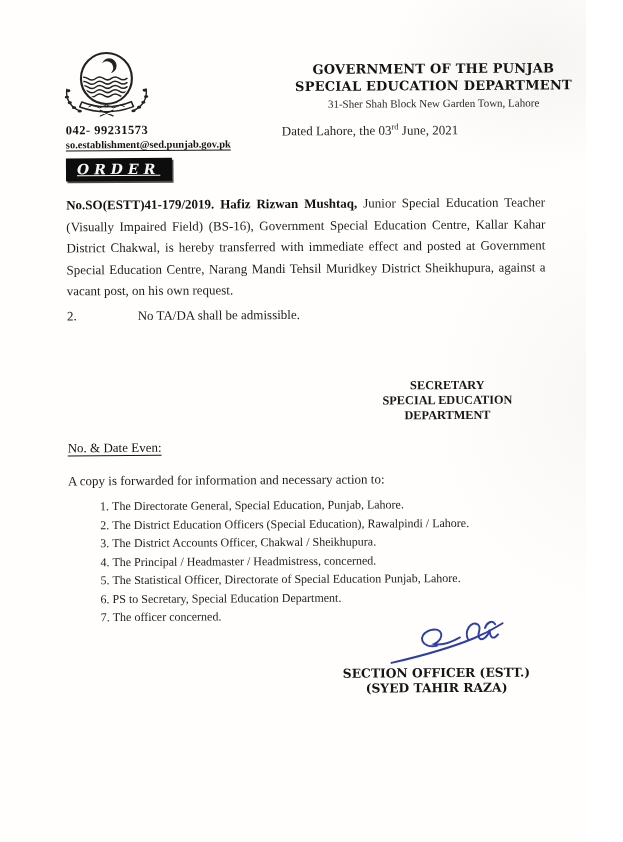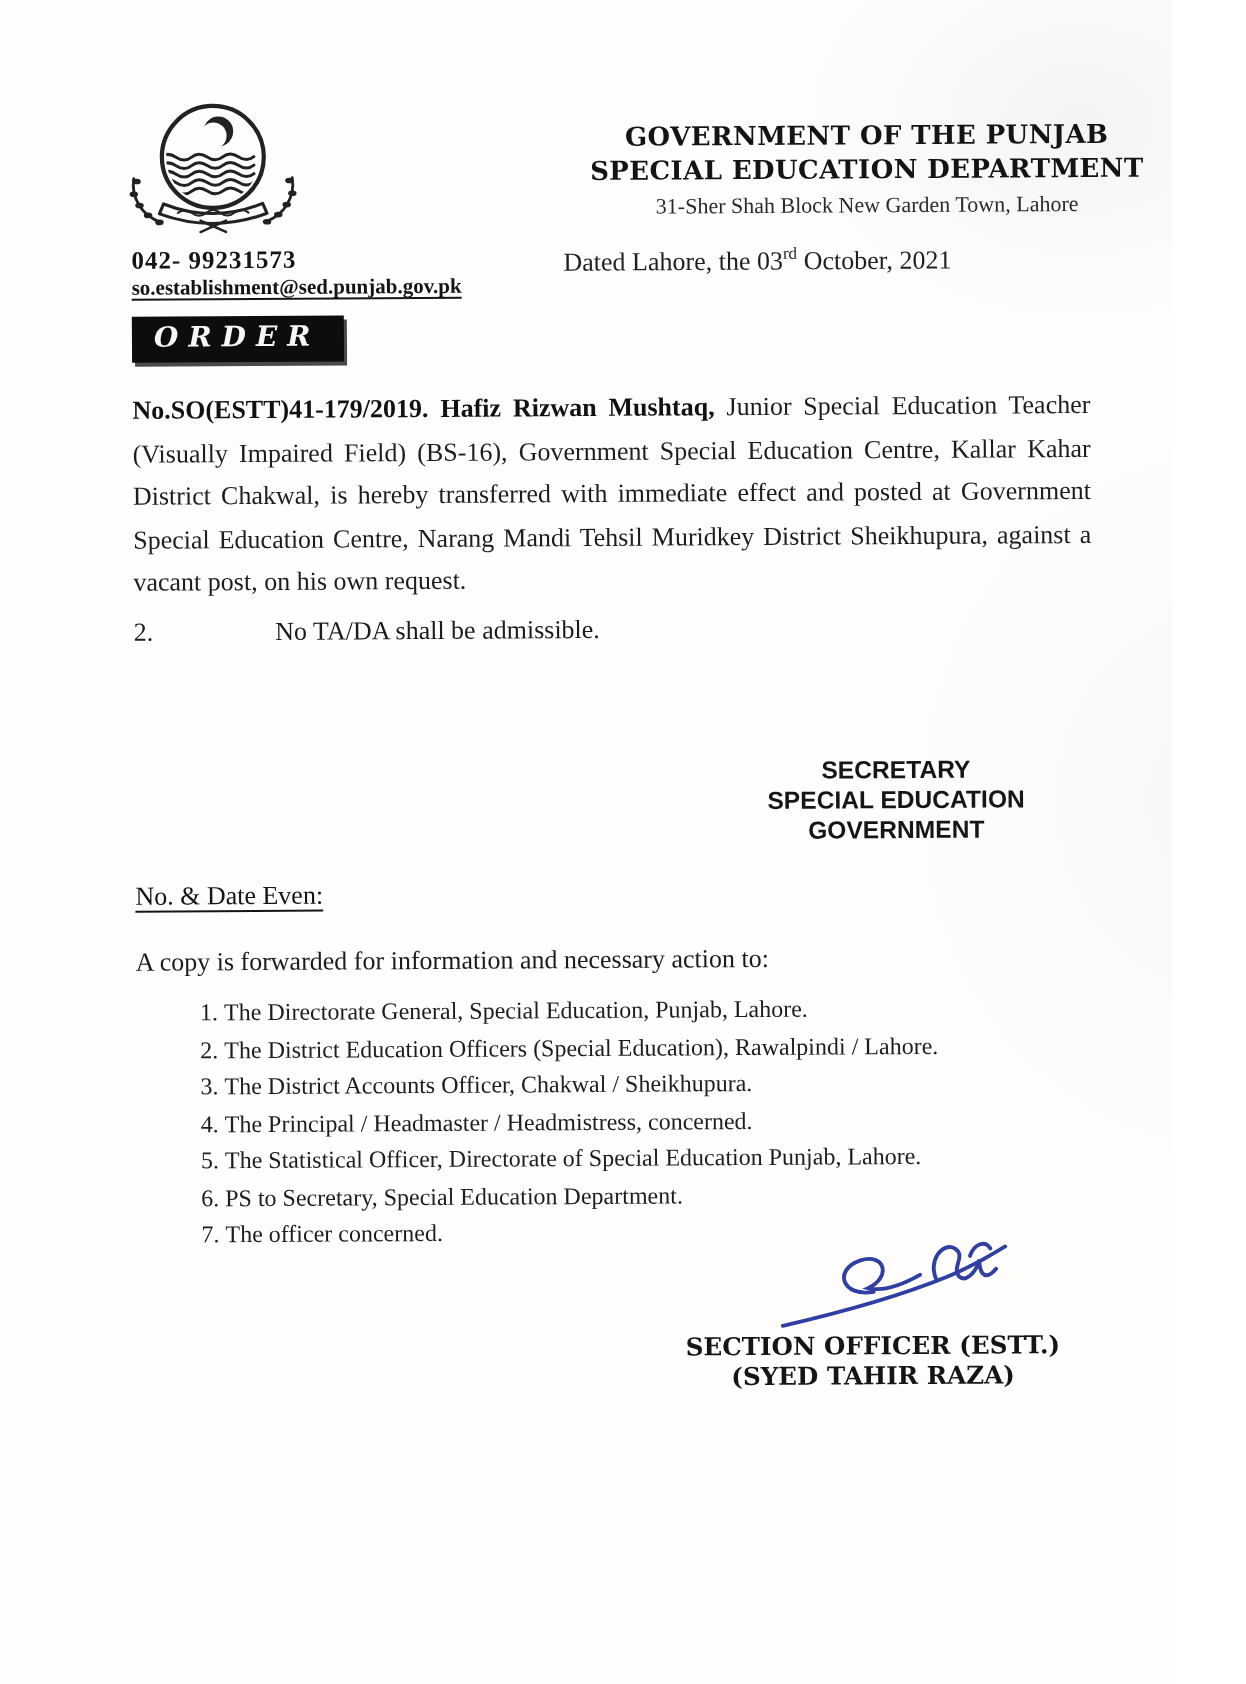--- a/index.html
+++ b/index.html
@@ -39,35 +39,36 @@
   .dateline sup { font-size: 8.5px; text-align: right; }
 
   .order-badge {
     position: absolute; left: 67px; top: 157px;
     background: #0d0d0d; color: #f7f7f7;
     font-family: "DejaVu Serif", serif;
     font-style: italic; font-weight: bold;
     font-size: 14px; letter-spacing: 5px;
     padding: 3px 12px 4px 11px;
     box-shadow: 1.5px 2px 0 #4a4a4a;
+    text-decoration: underline;
   }
 
   
   .content { position: absolute; left: 67px; top: 193px; width: 479px; }
   .body-para {
     font-size: 13px; line-height: 21.5px; text-align: justify; color: #1d1d1d;
   }
   .body-para b { color: #111; }
   .para2 { display: flex; font-size: 13px; line-height: 21.5px; margin-top: 3px; }
   .para2 .p2-text { margin-left: 61px; text-align: center; }
 
   .signatory {
     width: max-content; margin: 54px 34px 0 auto;
     text-align: center;
-    font-family: Liberation Sans, sans-serif;
+    font-family: Liberation Serif, serif;
     font-weight: bold; font-size: 12.3px; line-height: 15px; color: #161616;
   }
 
   .ref-even {
     margin-top: 15px; font-weight: normal; font-size: 13px; color: #141414;
     width: max-content;
     text-decoration: underline; text-underline-offset: 2.5px;
   }
   .copy-line { margin-top: 17px; font-size: 13px; }
 
@@ -138,36 +139,36 @@
       <div class="org">GOVERNMENT OF THE PUNJAB</div>
       <div class="org">SPECIAL EDUCATION DEPARTMENT</div>
       <div class="addr">31-Sher Shah Block New Garden Town, Lahore</div>
     </div>
 
     <div class="contact">
       <div class="phone">042- 99231573</div>
       <div class="email">so.establishment@sed.punjab.gov.pk</div>
     </div>
 
-    <div class="dateline"><span>Dated Lahore, the 03</span><sup>rd</sup><span> October, 2021</span></div>
+    <div class="dateline"><span>Dated Lahore, the 03</span><sup>rd</sup><span> June, 2021</span></div>
 
     <div class="order-badge">ORDER</div>
 
     <div class="content">
       <p class="body-para"><b>No.SO(ESTT)41-179/2019. Hafiz Rizwan Mushtaq,</b><span> Junior Special Education Teacher (Visually Impaired Field) (BS-16), Government Special Education Centre, Kallar Kahar District Chakwal, is hereby transferred with immediate effect and posted at Government Special Education Centre, Narang Mandi Tehsil Muridkey District Sheikhupura, against a vacant post, on his own request.</span></p>
 
       <div class="para2">
         <span>2.</span>
         <span class="p2-text">No TA/DA shall be admissible.</span>
       </div>
 
       <div class="signatory">
         <div>SECRETARY</div>
         <div>SPECIAL EDUCATION</div>
-        <div>GOVERNMENT</div>
+        <div>DEPARTMENT</div>
       </div>
 
       <div class="ref-even">No. &amp; Date Even:</div>
 
       <div class="copy-line">A copy is forwarded for information and necessary action to:</div>
 
       <ol class="dist">
         <li>The Directorate General, Special Education, Punjab, Lahore.</li>
         <li>The District Education Officers (Special Education), Rawalpindi / Lahore.</li>
         <li>The District Accounts Officer, Chakwal / Sheikhupura.</li>

